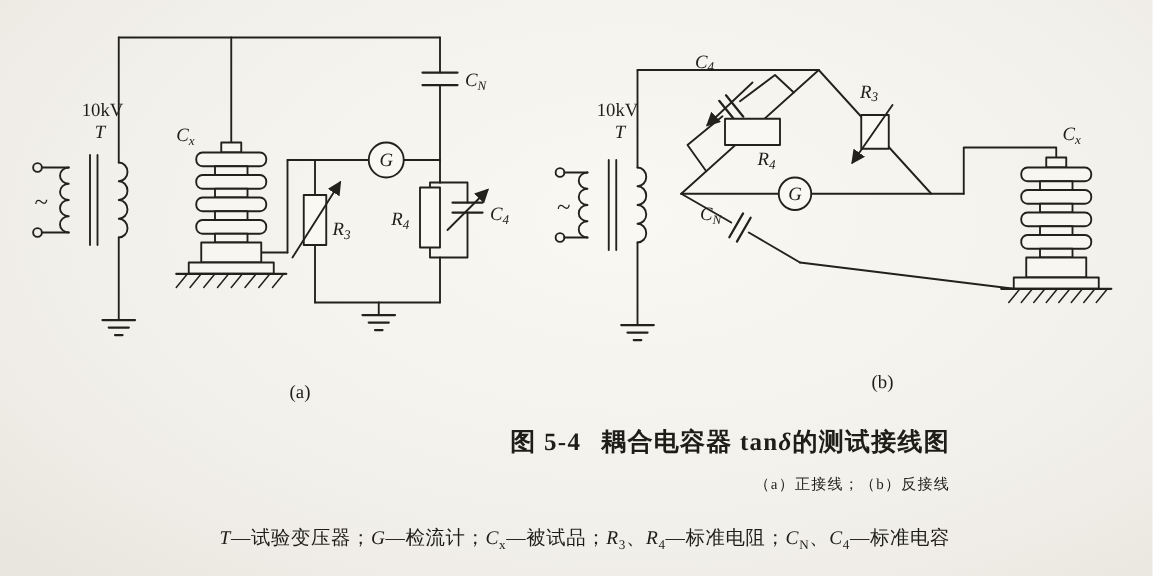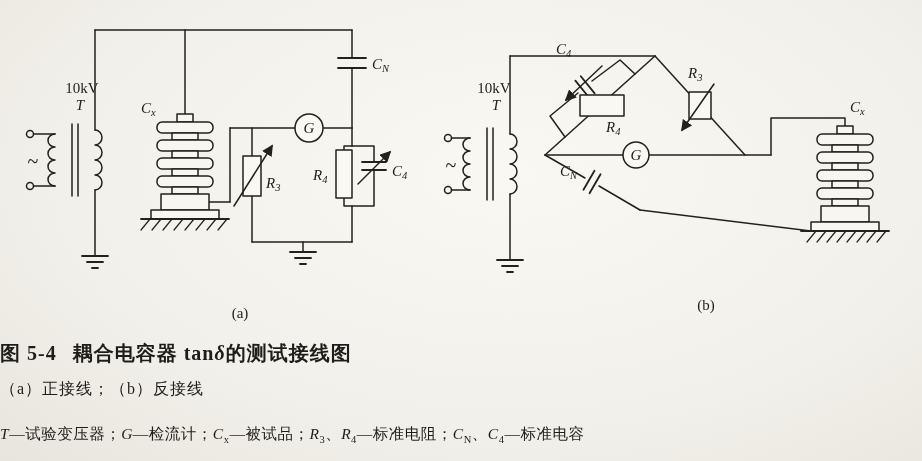--- a/index.html
+++ b/index.html
@@ -7,25 +7,25 @@
     width:922px;height:461px;overflow:hidden;
     background:radial-gradient(ellipse at 55% 38%, #faf8f3 0%, #f2f0ea 62%, #e8e5de 100%);
     font-family:"Liberation Serif", serif;
     color:#1f1d19;
   }
   .figure-wrap{width:922px;height:330px;}
   svg text{fill:#1f1d19;}
   .lbl{font-size:15px;}
   .it{font-style:italic;}
   .sub{font-size:10.5px;}
-  .captions{width:760px;text-align:left;}
+  .captions{width:760px;text-align:right;}
   .caption-line{margin-top:10px;font-size:20px;font-weight:bold;letter-spacing:1px;}
   .caption-line .fig{margin-right:16px;}
   .caption-line .dl{font-style:italic;font-weight:bold;}
-  .subcaption{margin-top:12px;font-size:16px;letter-spacing:1px;}
+  .subcaption{margin-top:12px;font-size:12px;letter-spacing:1px;}
   .legend-line{margin-top:24px;font-size:15.5px;letter-spacing:0.5px;}
   .legend-line .it{font-style:italic;}
   .legend-line sub{font-size:10.5px;}
 </style>
 </head>
 <body>
 
 <div class="figure-wrap">
 <svg width="922" height="330" viewBox="0 0 922 330" stroke-linecap="round" stroke-linejoin="round">
   <defs>

